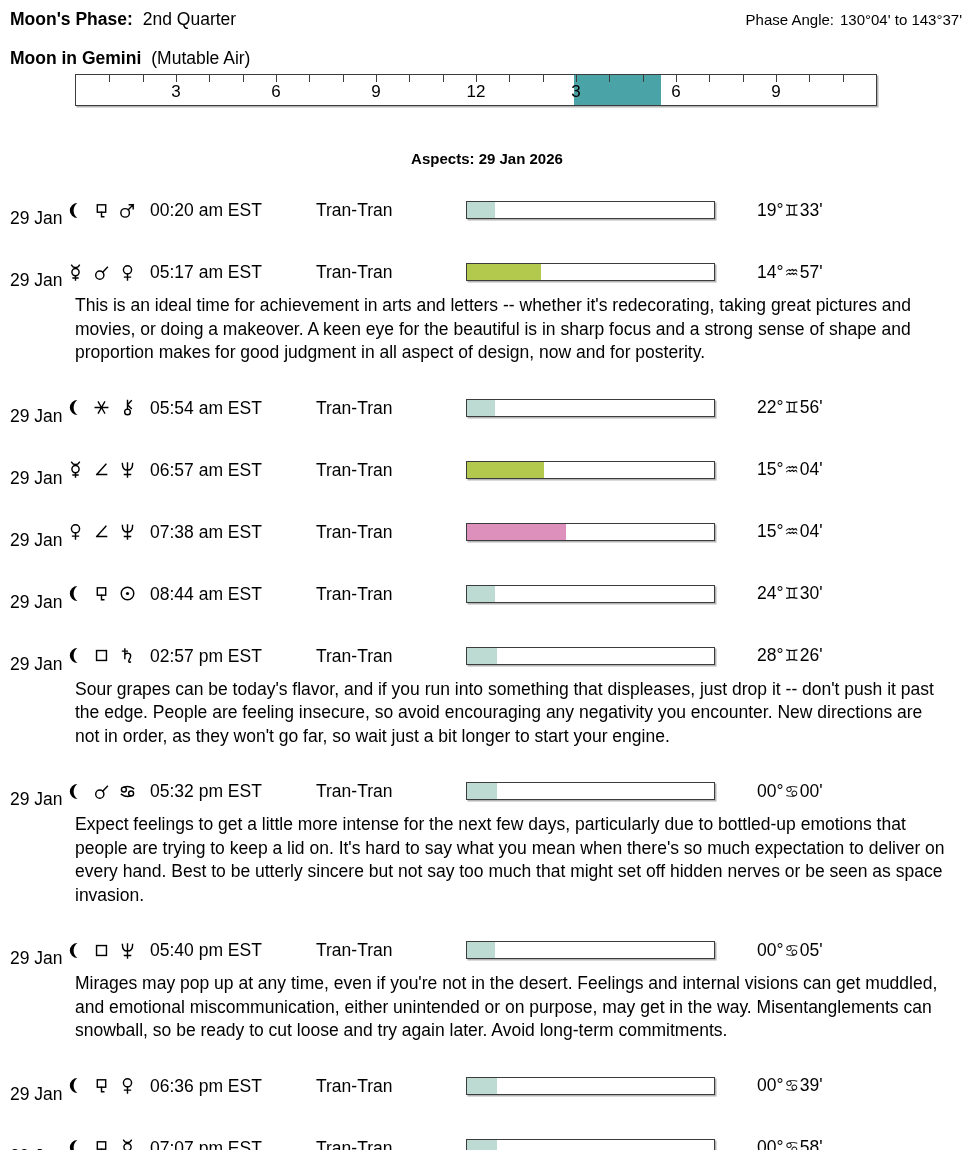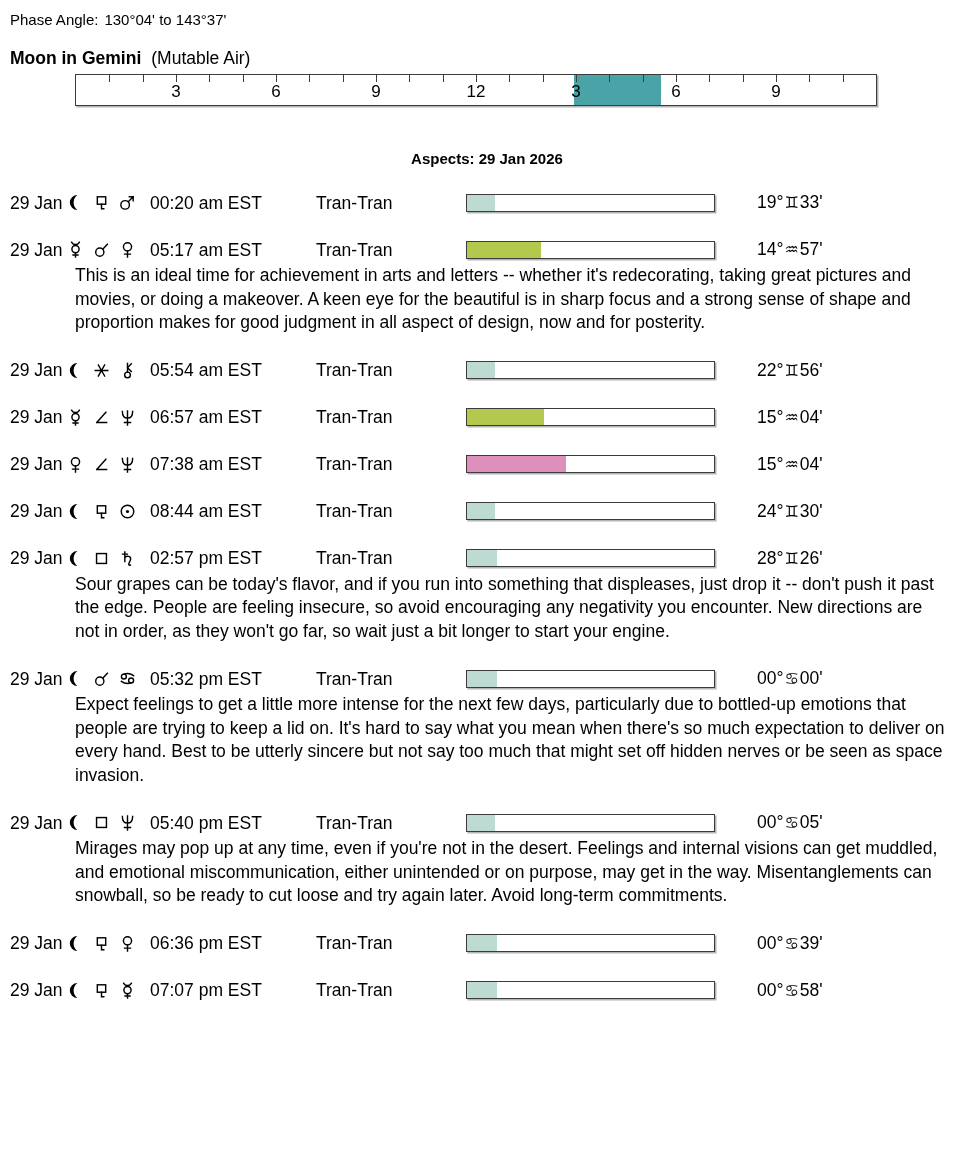--- a/index.html
+++ b/index.html
@@ -19,39 +19,42 @@
   
   .voc-timeline{position:relative;margin:5px 0 0 65px;width:800px;height:30px;
     border:1px solid #3c3c3c;background:#fff;box-shadow:1.5px 1.5px 0 #b4b4b4;}
   .voc-highlight{position:absolute;top:0;bottom:0;}
   .tick{position:absolute;top:0;width:1px;height:7px;background:#3c3c3c;}
   .hour-label{position:absolute;top:7px;transform:translateX(-50%);font-size:17px;line-height:20px;}
 
   
   .aspects-title{text-align:center;font-weight:bold;font-size:15px;margin-top:44px;}
   .aspect-row{display:flex;align-items:center;margin-top:24px;font-size:17.5px;line-height:22px;}
-  .c-date{width:56px;flex:none;}
+  .c-date{width:56px;flex:none;margin-top:16px;}
   .c-glyphs{width:84px;flex:none;display:flex;align-items:center;}
   .glyph{width:26px;flex:none;display:flex;align-items:center;}
   .glyph svg{display:block;}
   .c-time{width:166px;flex:none;}
   .c-type{width:150px;flex:none;}
   .c-bar{width:247px;height:16px;flex:none;position:relative;background:#fff;
     border:1px solid #3c3c3c;box-shadow:1.5px 1.5px 0 #b4b4b4;}
   .c-bar .fill{position:absolute;left:0;top:0;bottom:0;}
   .c-pos{margin-left:42px;white-space:nowrap;}
   .zsign{font-family:"DejaVu Sans",sans-serif;font-size:16px;padding:0 1px;}
   .desc{margin:3px 0 13px 65px;width:874px;font-size:17.5px;line-height:23.5px;}
 </style>
 </head>
 <body>
 
 <div class="page">
 
   <div class="hline h1">
+    <span>
+      <span class="hlabel">Moon's Phase:</span><span class="hvalue">2nd Quarter</span>
+    </span>
     <span class="phase-angle">
       <span>Phase Angle:</span><span class="pa-value">130°04' to 143°37'</span>
     </span>
   </div>
 
   <div class="hline h2">
     <span class="hlabel">Moon in Gemini</span><span class="hvalue">(Mutable Air)</span>
   </div>
 
 

